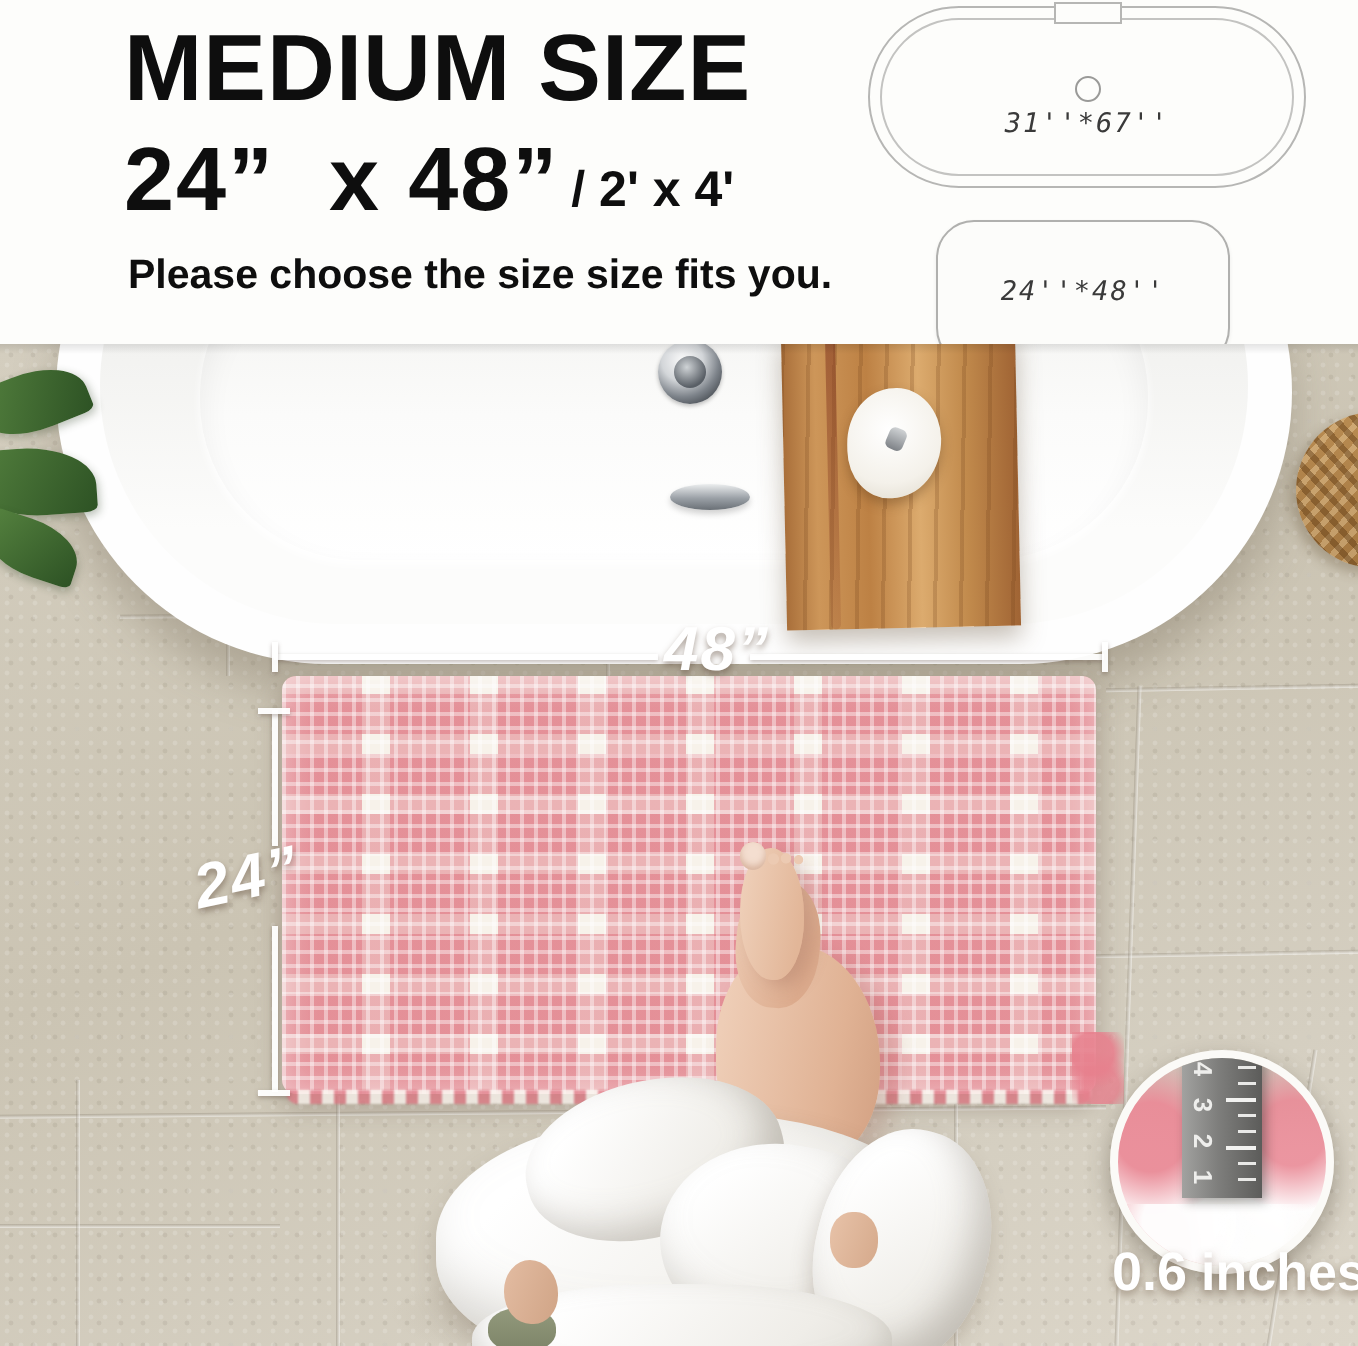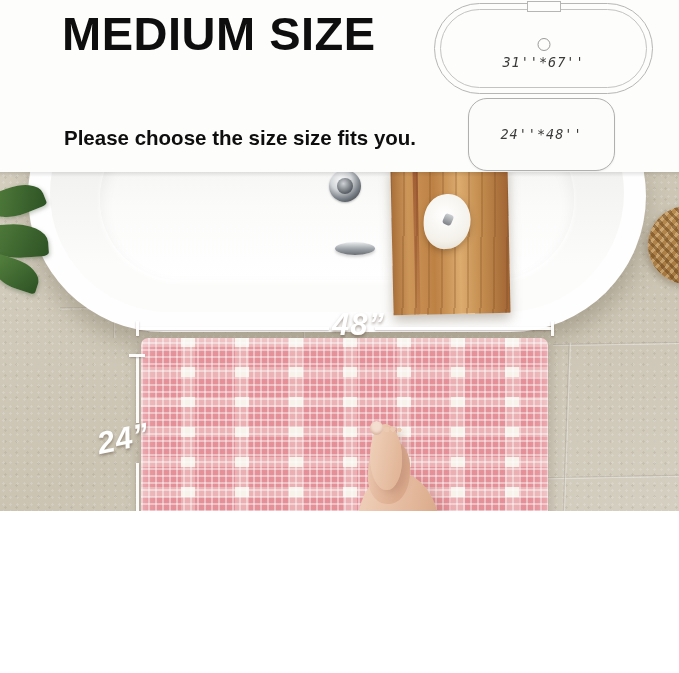--- a/index.html
+++ b/index.html
@@ -1,35 +1,35 @@
 <!DOCTYPE html>
 <html><head>
 <meta charset="utf-8">
 <style>
   html,body{margin:0;padding:0;background:#ffffff;}
-  #stage{position:relative;width:679px;height:511px;overflow:hidden;
+  #stage{position:relative;width:679px;height:673px;overflow:hidden;
          font-family:"Liberation Sans","DejaVu Sans",sans-serif;background:#0f172a;}
   .abs{position:absolute;}
 
   
   #header{left:0;top:0;width:679px;height:172px;background:#fdfdfb;}
   .hdr-title{left:62px;top:6px;font-size:47px;font-weight:bold;color:#0e0e0e;letter-spacing:.5px;white-space:pre;}
   .hdr-sizerow{left:62px;top:64px;display:flex;align-items:flex-end;color:#0e0e0e;}
   .hdr-size-primary{font-size:45px;font-weight:bold;white-space:pre;letter-spacing:1px;}
   .hdr-size-secondary{font-size:25px;font-weight:bold;margin-left:6px;padding-bottom:6px;white-space:pre;}
   .hdr-subtitle{left:64px;top:126px;font-size:20.5px;font-weight:bold;color:#0e0e0e;}
 
   
   .tub-diagram{left:434px;top:3px;width:217px;height:89px;border:1.5px solid #b6b6b4;border-radius:46px;background:#fdfdfb;}
   .tub-diagram-inner{position:absolute;inset:5px;border:1px solid #c3c3c1;border-radius:40px;}
   .tub-diagram-notch{position:absolute;left:50%;top:-3px;transform:translateX(-50%);width:32px;height:9px;background:#fdfdfb;border:1px solid #b6b6b4;}
   .tub-diagram-drain{position:absolute;left:50%;top:34px;transform:translateX(-50%);width:11px;height:11px;border:1.4px solid #9a9a98;border-radius:50%;background:#fdfdfb;}
   .diagram-label{position:absolute;left:0;right:0;text-align:center;font-family:"DejaVu Sans Mono","Liberation Mono",monospace;font-style:italic;font-size:13.5px;color:#3a3a3a;letter-spacing:1px;}
   .tub-diagram .diagram-label{top:50px;}
-  .mat-diagram{left:468px;top:98px;width:145px;height:71px;border:1.3px solid #b0b0ae;border-radius:19px;background:#fcfcfa;box-shadow:0 1px 2px rgba(0,0,0,.07);}
+  .mat-diagram{left:468px;top:110px;width:145px;height:71px;border:1.3px solid #b0b0ae;border-radius:19px;background:#fcfcfa;box-shadow:0 1px 2px rgba(0,0,0,.07);}
   .mat-diagram .diagram-label{top:27px;}
 
   
   #photo{left:0;top:172px;width:679px;height:501px;overflow:hidden;
      background-color:#cfc8b8;
      background-image:
        radial-gradient(rgba(255,255,255,.16) 1px,transparent 1.4px),
        radial-gradient(rgba(95,85,68,.10) 1px,transparent 1.4px),
        linear-gradient(160deg,#d4cebf 0%,#cbc4b3 45%,#d5cfc1 78%,#dcd6c9 100%);
      background-size:7px 7px,11px 11px,100% 100%;}
@@ -161,20 +161,22 @@
   .inset-caption .unit{font-size:26px;margin-left:7px;}
 </style>
 </head>
 <body>
 
 <div id="stage">
 
   <div id="header" class="abs">
     <div class="abs hdr-title">MEDIUM SIZE</div>
     <div class="abs hdr-sizerow">
+      <span class="hdr-size-primary">24”  x 48”</span>
+      <span class="hdr-size-secondary">/ 2' x 4'</span>
     </div>
     <div class="abs hdr-subtitle">Please choose the size size fits you.</div>
 
     <div class="abs tub-diagram">
       <div class="tub-diagram-inner"></div>
       <div class="tub-diagram-notch"></div>
       <div class="tub-diagram-drain"></div>
       <div class="diagram-label">31''*67''</div>
     </div>
 

